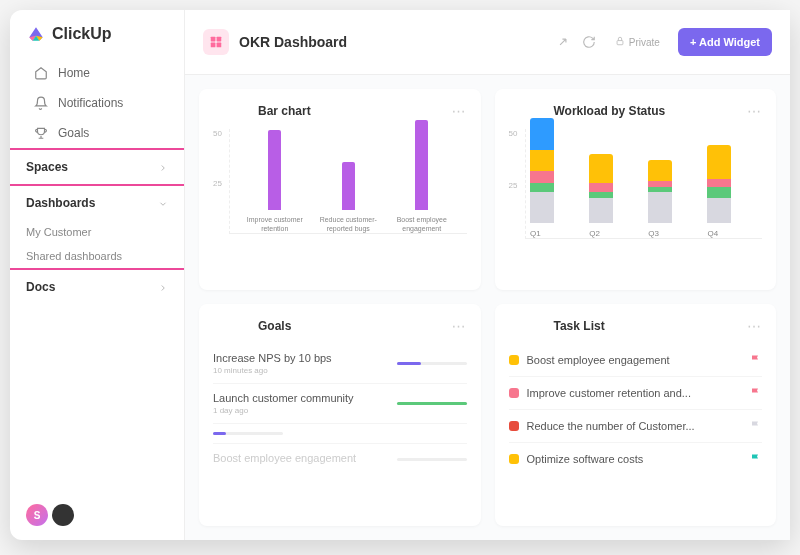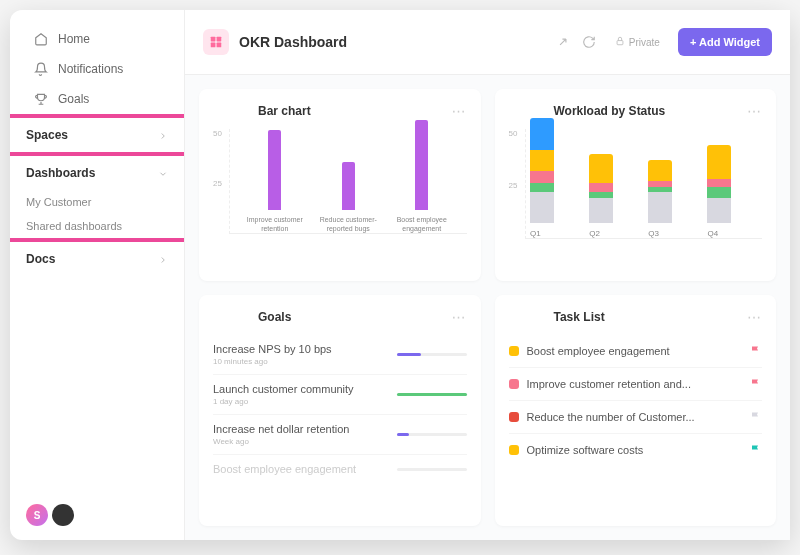--- a/index.html
+++ b/index.html
@@ -3,21 +3,21 @@
 <meta charset="utf-8">
 <style>
 * { margin: 0; padding: 0; box-sizing: border-box; font-family: -apple-system, BlinkMacSystemFont, 'Segoe UI', sans-serif; }
 body { background: #f5f5f5; width: 800px; height: 555px; overflow: hidden; }
 .app { display: flex; width: 780px; height: 530px; margin: 10px; background: #fff; border-radius: 12px; box-shadow: 0 8px 30px rgba(0,0,0,0.15); }
 .sidebar { width: 175px; border-right: 1px solid #eee; display: flex; flex-direction: column; padding: 14px 0; }
 .logo { display: flex; align-items: center; gap: 6px; padding: 0 16px 14px; font-weight: 800; font-size: 16px; color: #333; }
 .logo-icon { width: 20px; height: 20px; }
 .nav-item { display: flex; align-items: center; gap: 10px; padding: 8px 24px; font-size: 12px; color: #666; cursor: pointer; }
 .nav-item .icon { width: 14px; height: 14px; display: flex; align-items: center; justify-content: center; }
-.section-header { display: flex; align-items: center; justify-content: space-between; padding: 10px 16px; font-size: 12px; color: #333; font-weight: 600; cursor: pointer; border-top: 4px solid #ec4899; }
+.section-header { display: flex; align-items: center; justify-content: space-between; padding: 10px 16px; font-size: 12px; color: #333; font-weight: 600; cursor: pointer; border-top: 2px solid #ec4899; }
 .section-header.active { font-weight: 700; }
 .chevron { width: 10px; height: 10px; }
 .sub-item { padding: 6px 16px 6px 16px; font-size: 11px; color: #888; cursor: pointer; }
 .sidebar-footer { margin-top: auto; padding: 0 16px; display: flex; align-items: center; gap: 4px; }
 .avatar { width: 22px; height: 22px; border-radius: 50%; }
 .avatar.a1 { background: linear-gradient(135deg,#ff6b9d,#c471ed); display:flex;align-items:center;justify-content:center;color:#fff;font-size:10px;font-weight:600; }
 .avatar.a2 { background: #333; }
 .main { flex: 1; display: flex; flex-direction: column; background: #fafbfc; }
 .header { display: flex; align-items: center; padding: 14px 18px; gap: 10px; background: #fff; border-bottom: 1px solid #eee; }
 .header-icon { width: 26px; height: 26px; background: #ffe5ee; border-radius: 6px; display: flex; align-items: center; justify-content: center; }
@@ -53,20 +53,31 @@
 .task-item:last-child { border-bottom: none; }
 .task-dot { width: 10px; height: 10px; border-radius: 3px; flex-shrink: 0; }
 .task-label { flex: 1; font-size: 11px; color: #555; white-space: nowrap; overflow: hidden; text-overflow: ellipsis; }
 .task-flag { width: 12px; height: 12px; flex-shrink: 0; }
 </style>
 </head>
 <body>
 
 <div class="app">
   <aside class="sidebar">
+    <div class="logo">
+      <span class="logo-icon">
+        <svg viewBox="0 0 24 24">
+            <path d="M4 16l8-12 8 12-4 4-4-6-4 6z" fill="#7b68ee"></path>
+            <path d="M4 16l4 4 4-6" fill="#ff6b9d"></path>
+            <path d="M12 14l4 6 4-4" fill="#ffc107"></path>
+            <path d="M8 20l4-6 4 6" fill="#1fc5b5"></path>
+          </svg>
+      </span>
+      <span>ClickUp</span>
+    </div>
 
     <div class="nav-item">
       <span class="icon">
           <svg viewBox="0 0 24 24" fill="none" stroke="#888" stroke-width="2">
             <path d="M3 10l9-7 9 7v10a2 2 0 01-2 2H5a2 2 0 01-2-2V10z"></path>
           </svg>
         </span>
       <span>Home</span>
     </div>
     <div class="nav-item">
@@ -241,24 +252,20 @@
             <div class="goal-item">
               <div class="goal-left">
                 <div class="goal-title">Launch customer community</div>
                 <div class="goal-time">1 day ago</div>
               </div>
               <div class="goal-progress">
                 <div class="goal-progress-bar" style="width:100%;background:#5bc97a"></div>
               </div>
             </div>
             <div class="goal-item">
-              <div class="goal-left">
-                <div class="goal-title">Increase net dollar retention</div>
-                <div class="goal-time">Week ago</div>
-              </div>
               <div class="goal-progress">
                 <div class="goal-progress-bar" style="width:18%;background:#7b68ee"></div>
               </div>
             </div>
             <div class="goal-item faded">
               <div class="goal-left">
                 <div class="goal-title">Boost employee engagement</div>
                 <div class="goal-time"></div>
               </div>
               <div class="goal-progress">

